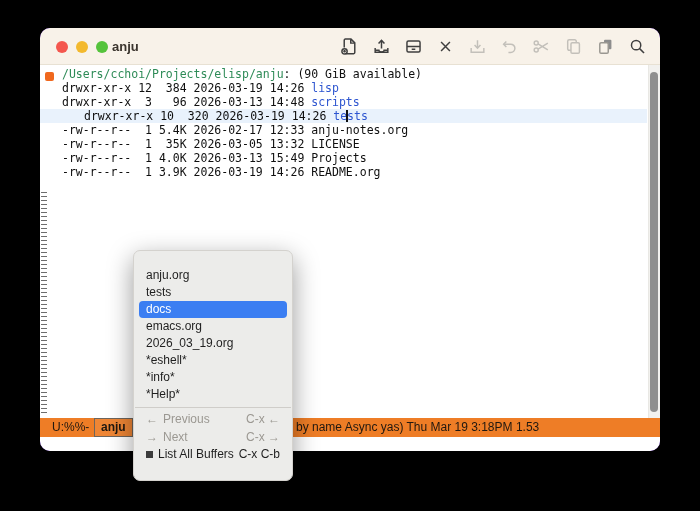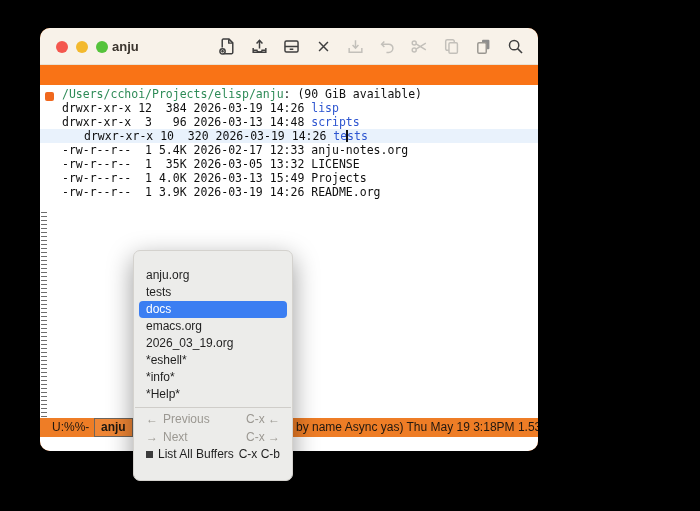--- a/index.html
+++ b/index.html
@@ -1,39 +1,39 @@
 <!DOCTYPE html>
 <html><head>
 <meta charset="utf-8">
 <style>
   html,body{margin:0;padding:0;width:700px;height:511px;background:#000;overflow:hidden;
     font-family:"Liberation Sans","DejaVu Sans",sans-serif;}
   *{box-sizing:border-box;}
 
   
-  .window{position:absolute;left:40px;top:28px;width:498px;height:423px;background:#f97316;
+  .window{position:absolute;left:40px;top:28px;width:620px;height:423px;background:#6d28d9;
     border-radius:10px;overflow:hidden;box-shadow:0 14px 44px rgba(0,0,0,.65);}
 
   
   .titlebar{position:absolute;left:0;top:0;right:0;height:37px;background:#f8f2e9;
     border-bottom:1px solid #e8e1d3;}
   .lights{position:absolute;left:16px;top:13px;display:flex;gap:8px;}
   .light{width:12px;height:12px;border-radius:50%;}
   .light.red{background:#f4574e;}
   .light.yellow{background:#f3b92e;}
   .light.green{background:#55c33c;}
   .win-title{position:absolute;left:72px;top:11px;font-size:13px;font-weight:600;color:#3b352e;}
   .toolbar{position:absolute;right:13px;top:9px;display:flex;gap:13px;}
   .tbtn{width:19px;height:19px;display:flex;align-items:center;justify-content:center;}
   .tbtn svg{width:19px;height:19px;stroke-width:1.4;fill:none;stroke:#3f3f3f;}
   .tbtn.dis svg{stroke:#c3c0ba;}
   .tbtn.semi svg{stroke:#9a9791;}
 
   
-  .buffer{position:absolute;left:0;top:37px;width:620px;height:353px;background:#fff;margin-top:20px;}
+  .buffer{position:absolute;left:0;top:37px;width:620px;height:353px;background:#fff;}
   .lines{position:absolute;left:0;right:13px;top:2px;
     font-family:"DejaVu Sans Mono","Liberation Mono",monospace;font-size:11.5px;line-height:14px;
     color:#0f0f0f;}
   .bufline{padding-left:22px;white-space:pre;height:14px;}
   .bufline.cur-line{background:#e9f2fc;padding-left:44px;}
   .grn{color:#2e8b57;}
   .dirblue{color:#2d55d0;}
   .cursor{display:inline-block;width:2px;height:12px;background:#111;margin:0 -1px;
     vertical-align:-2px;}
   .bookmark{position:absolute;left:5px;top:7px;width:9px;height:9px;border-radius:2px;
@@ -177,21 +177,21 @@
     </div>
 
     <div class="sbar-track">
       <div class="sbar-thumb"></div>
     </div>
   </div>
 
   <div class="modeline">
     <span class="ml-flags">U:%%-</span>
     <span class="ml-bufname">anju</span>
-    <span class="ml-right">by name Async yas) Thu May 19 3:18PM 1.53</span>
+    <span class="ml-right">by name Async yas) Thu Mar 19 3:18PM 1.53</span>
   </div>
 
   <div class="echo"></div>
 </div>
 
 <div class="menu">
   <div class="mi">anju.org</div>
   <div class="mi">tests</div>
   <div class="mi sel">docs</div>
   <div class="mi">emacs.org</div>

